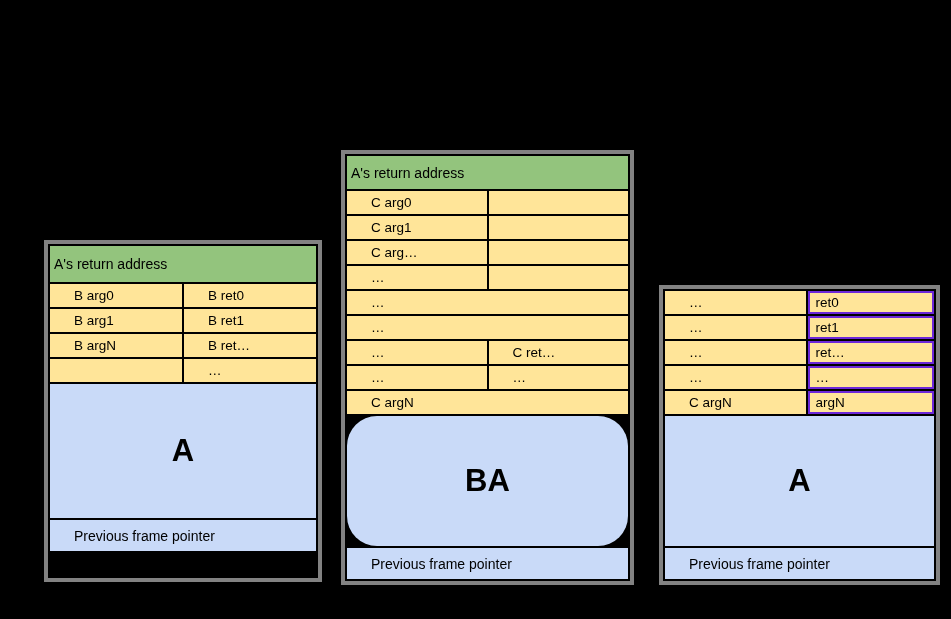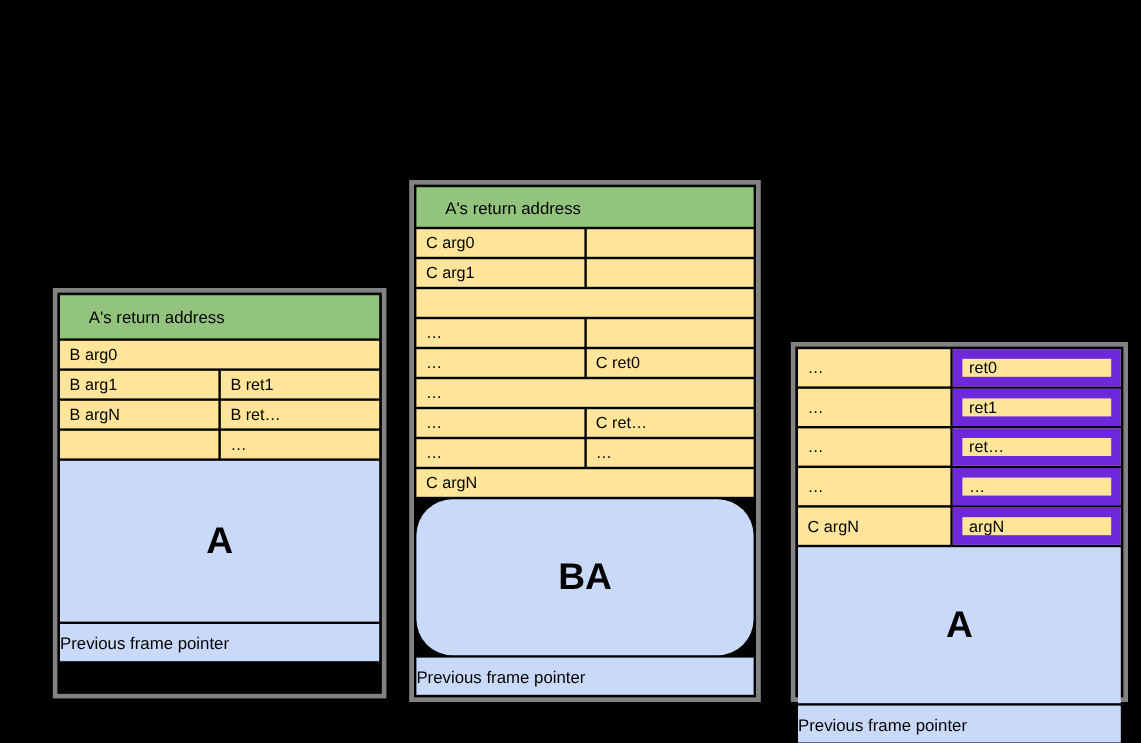--- a/index.html
+++ b/index.html
@@ -28,58 +28,58 @@
     gap: 2px;
     padding: 2px;
     background: #000000;
     height: 100%;
     box-sizing: border-box;
   }
   .hdr {
     background: #93c47d;
     display: flex;
     align-items: center;
-    padding-left: 24px;
+    padding-left: 4px;
     font-size: 14px;
     flex: 0 0 auto;
   }
   .row {
     display: flex;
     gap: 2px;
     flex: 0 0 23px;
   }
   .cell {
     flex: 1 1 0;
     background: #ffe599;
     display: flex;
     align-items: center;
-    padding-left: 8px;
+    padding-left: 24px;
     font-size: 13.5px;
     box-sizing: border-box;
     overflow: hidden;
     white-space: nowrap;
   }
   .cell.hl {
-    border: 8px solid #6d28d9;
+    border: 2px solid #6d28d9;
     padding-left: 6px;
   }
   .body {
     background: #c9daf8;
     display: flex;
     align-items: center;
     justify-content: center;
     font-size: 31px;
     font-weight: bold;
     flex: 0 0 auto;
   }
   .pfp {
     background: #c9daf8;
     display: flex;
     align-items: center;
-    padding-left: 0;
+    padding-left: 24px;
     font-size: 14px;
     flex: 0 0 31px;
   }
   
   .stack-l { left: 44px; top: 240px; width: 278px; height: 342px; }
   .stack-l .hdr  { flex-basis: 36px; }
   .stack-l .body { flex-basis: 134px; }
   
   .stack-m { left: 341px; top: 150px; width: 293px; height: 435px; }
   .stack-m .hdr  { flex-basis: 33px; }
@@ -91,20 +91,21 @@
 </head>
 <body>
 
 <div class="canvas">
 
   <div class="stack stack-l">
     <div class="grid">
       <div class="hdr">A's return address</div>
       <div class="row">
         <div class="cell">B arg0</div>
+        <div class="cell">B ret0</div>
       </div>
       <div class="row">
         <div class="cell">B arg1</div>
         <div class="cell">B ret1</div>
       </div>
       <div class="row">
         <div class="cell">B argN</div>
         <div class="cell">B ret…</div>
       </div>
       <div class="row">
@@ -123,29 +124,29 @@
       <div class="hdr">A's return address</div>
       <div class="row">
         <div class="cell">C arg0</div>
         <div class="cell"></div>
       </div>
       <div class="row">
         <div class="cell">C arg1</div>
         <div class="cell"></div>
       </div>
       <div class="row">
+        <div class="cell">C arg…</div>
         <div class="cell"></div>
       </div>
       <div class="row">
         <div class="cell">…</div>
         <div class="cell"></div>
       </div>
       <div class="row">
         <div class="cell">…</div>
-        <div class="cell">C ret0</div>
       </div>
       <div class="row">
         <div class="cell">…</div>
       </div>
       <div class="row">
         <div class="cell">…</div>
         <div class="cell">C ret…</div>
       </div>
       <div class="row">
         <div class="cell">…</div>

